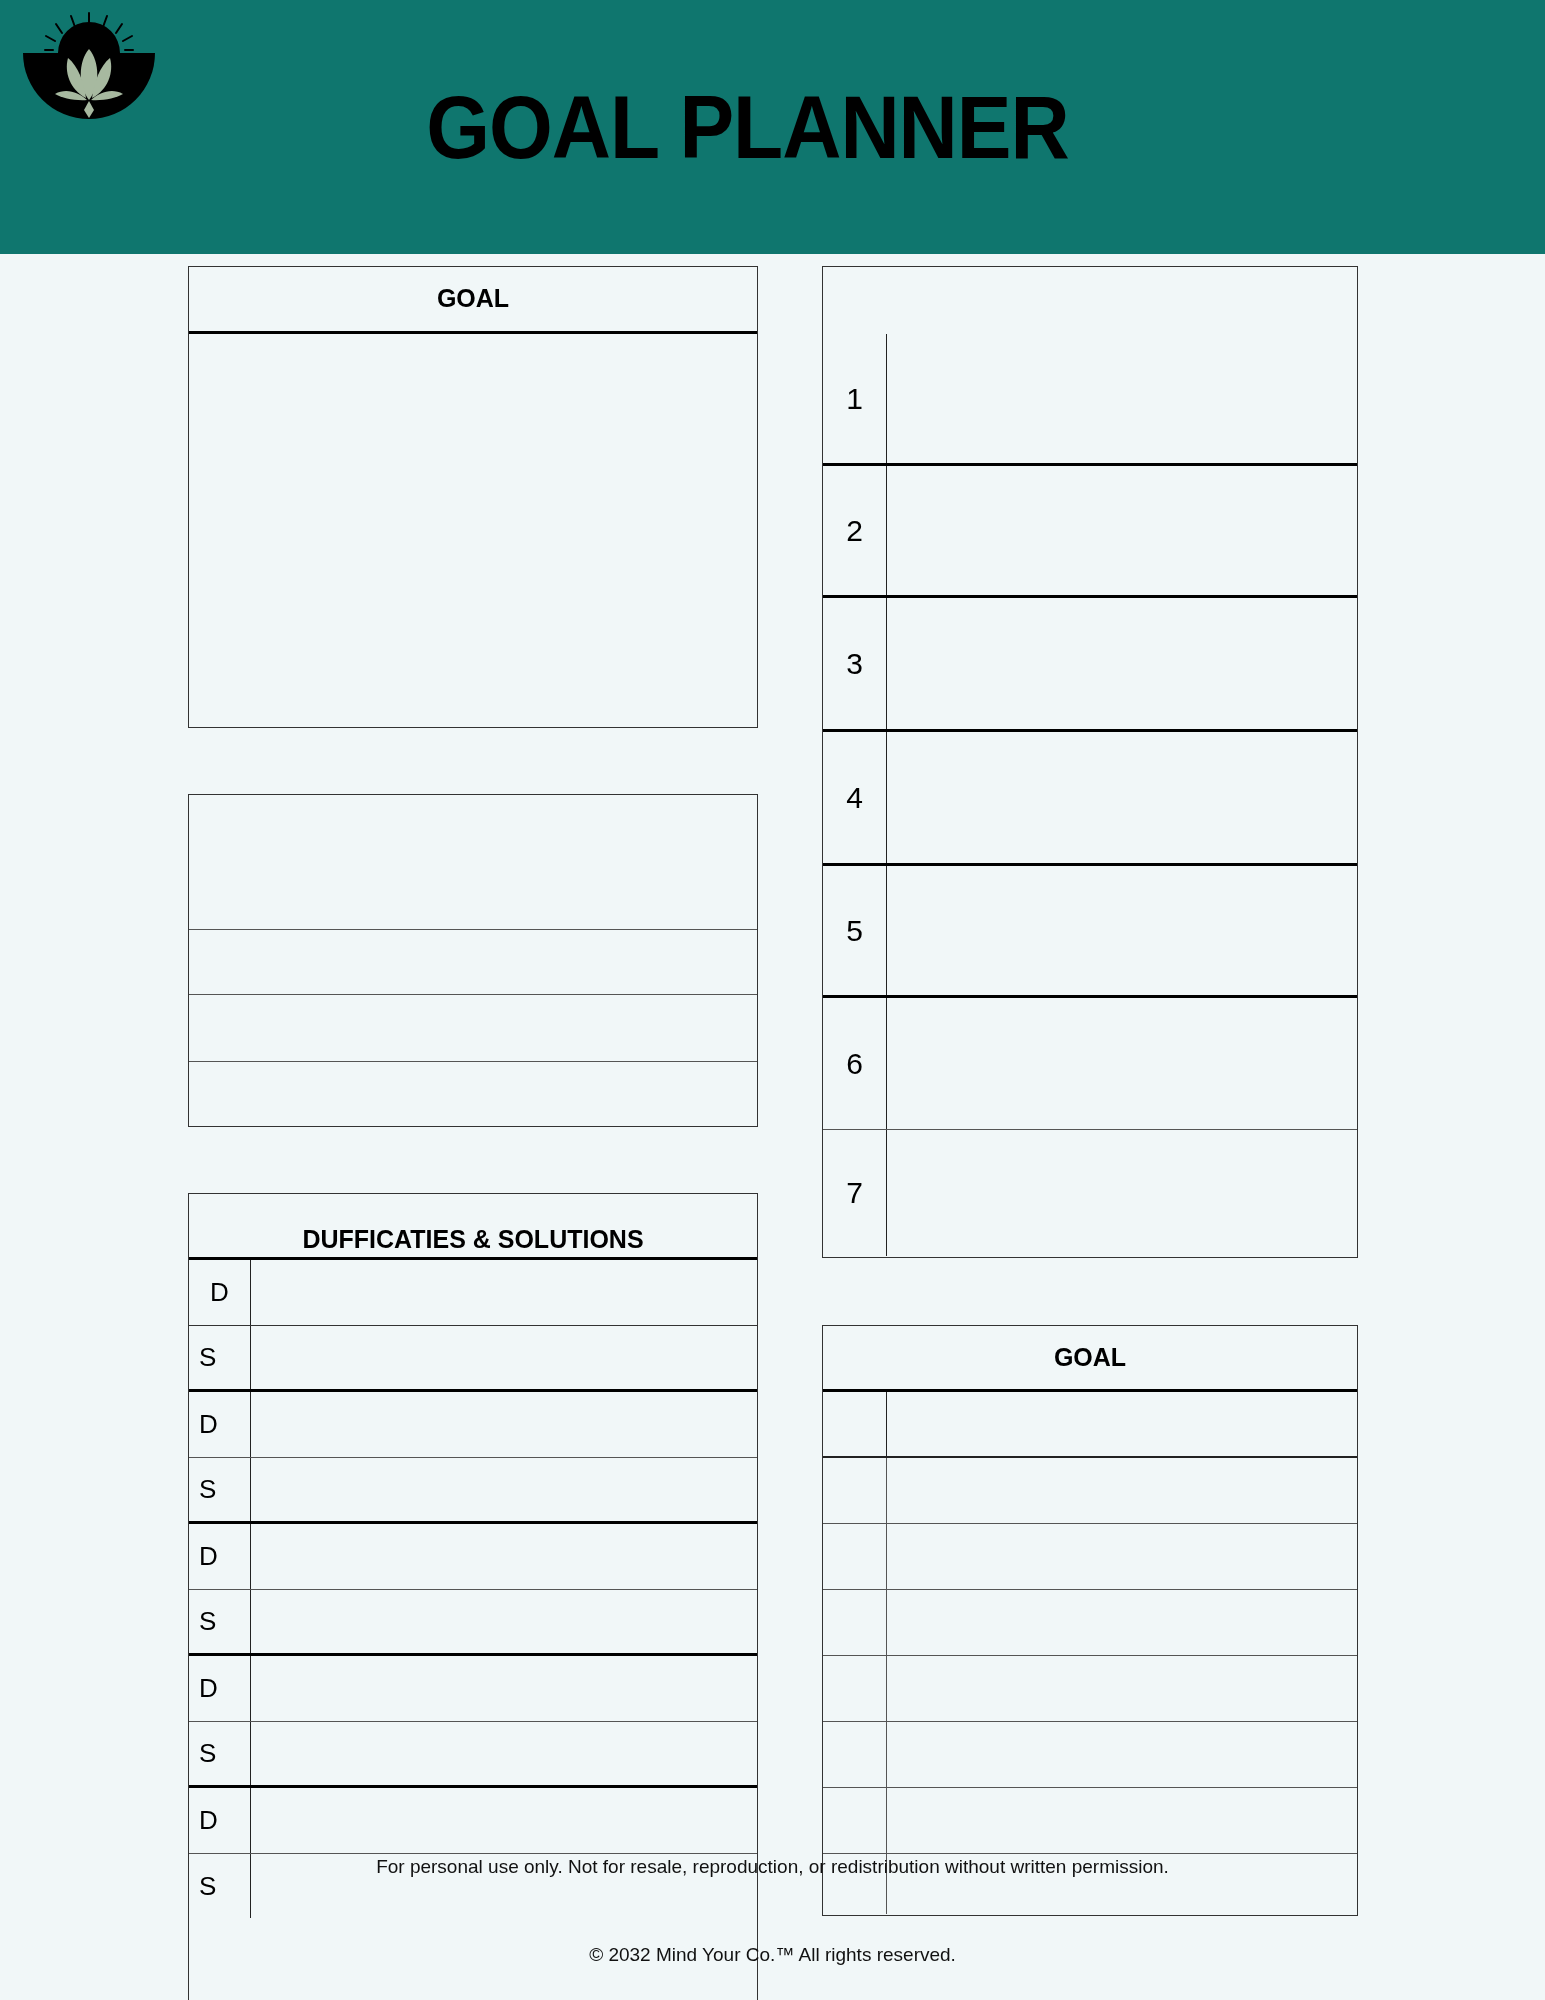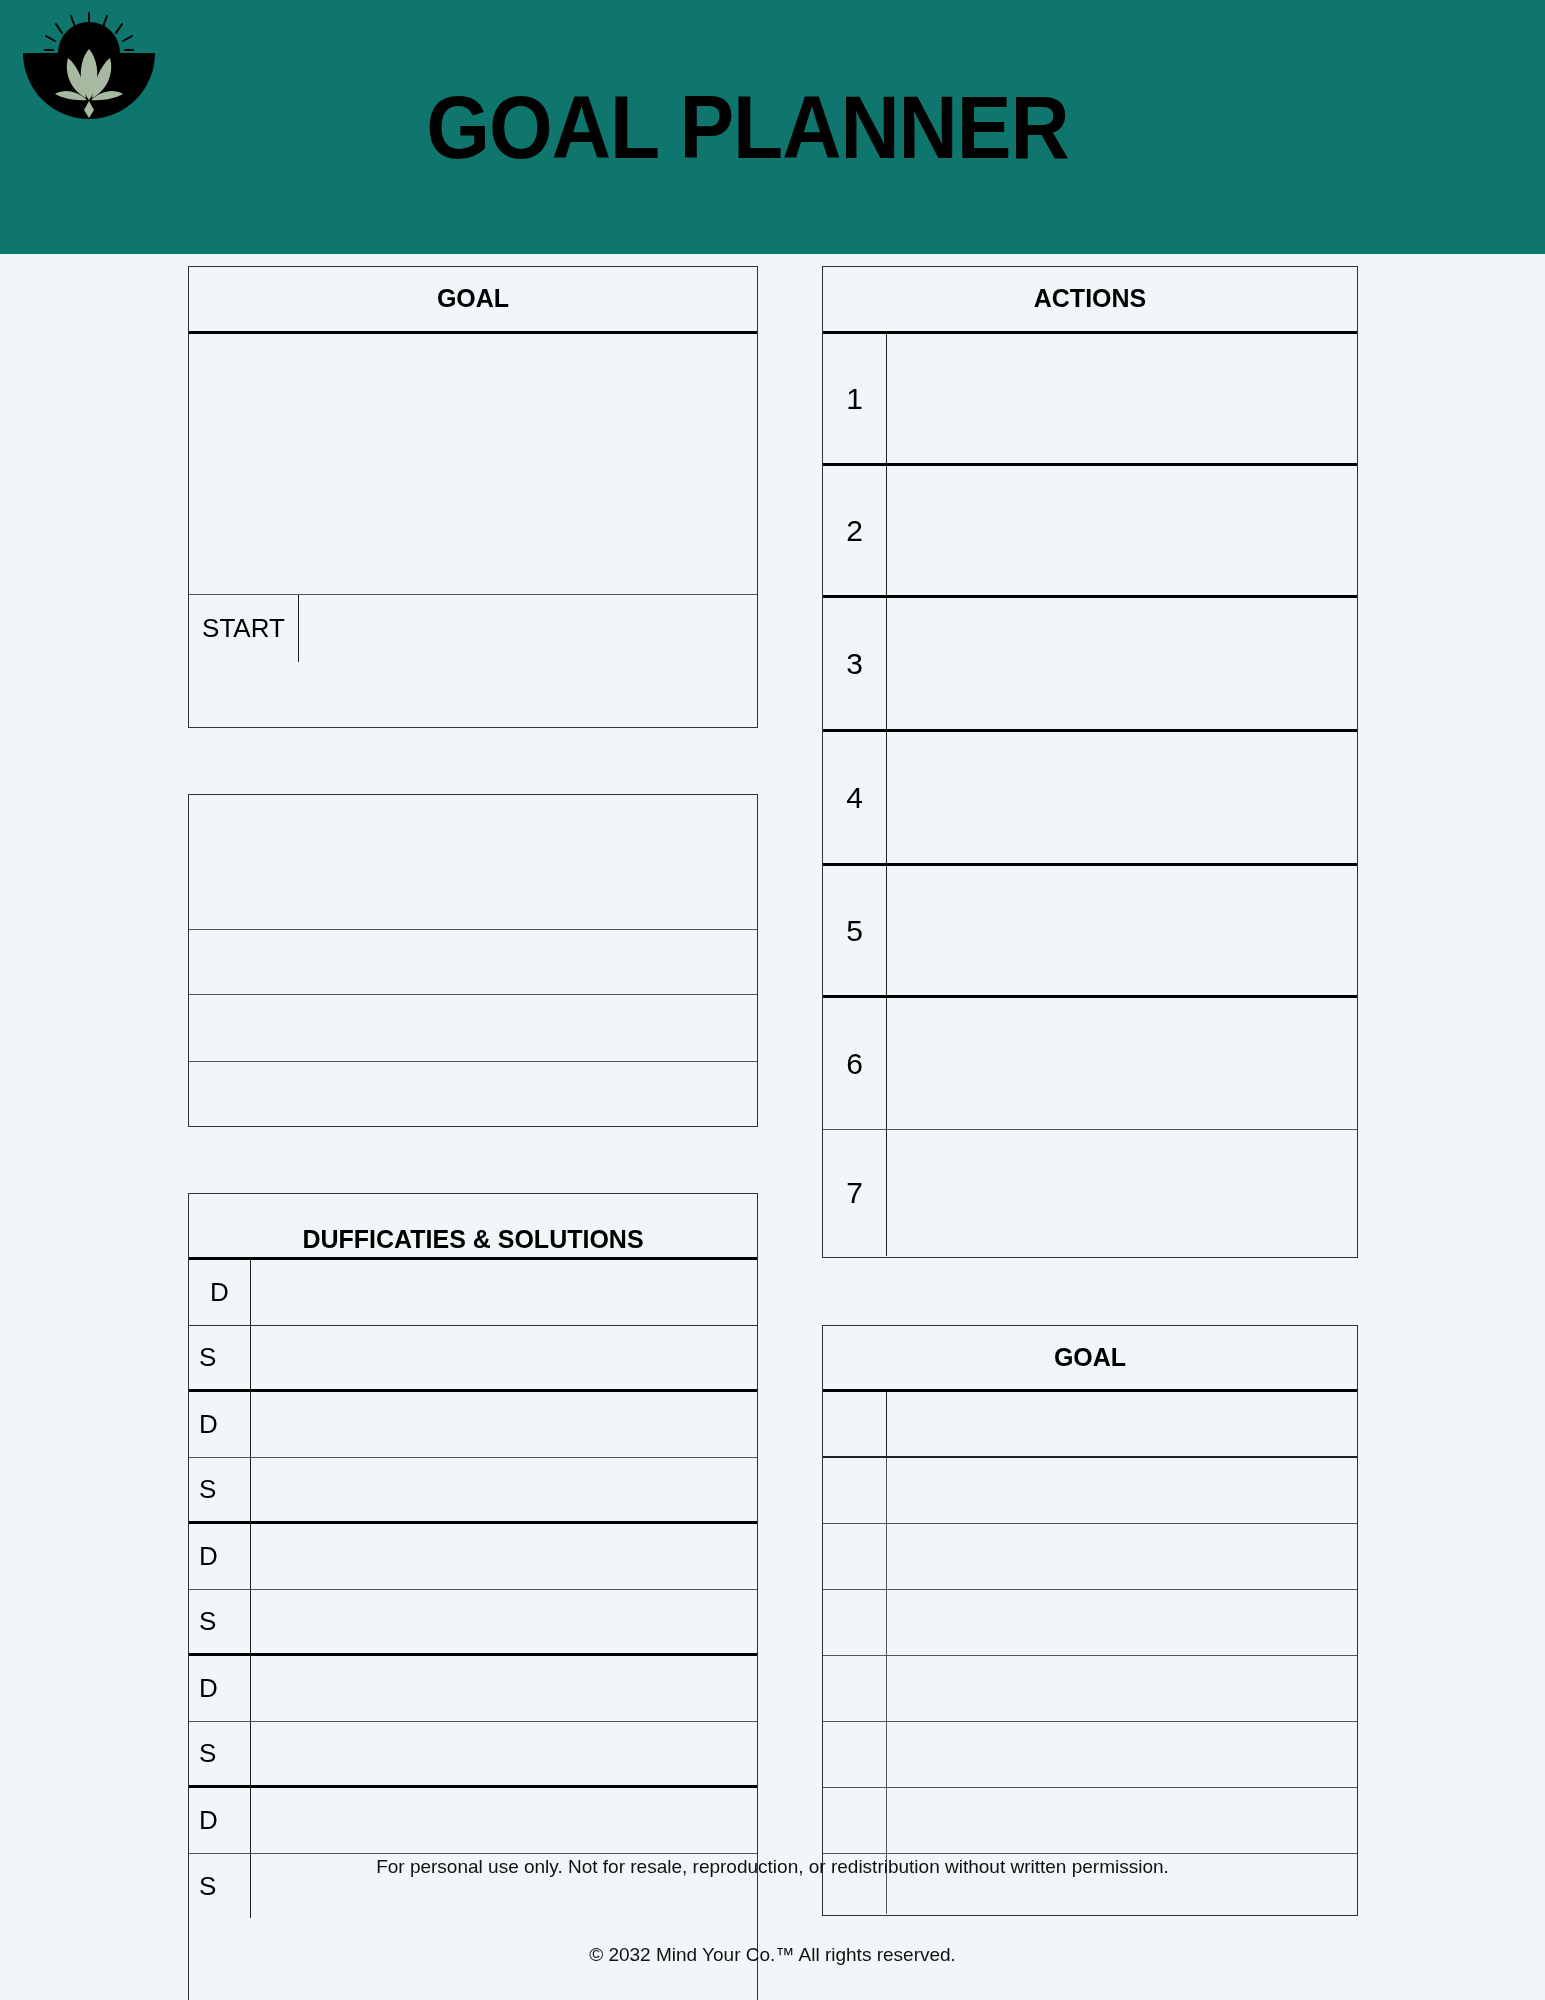--- a/index.html
+++ b/index.html
@@ -46,24 +46,20 @@
       <path d="M71 90 C83 91 96 88 103 84 C92 78 80 82 71 90 Z"></path>
       <path d="M69 91 L64 100 L69 108 L74 100 Z"></path>
     </g>
   </svg>
   <div class="title">GOAL PLANNER</div>
 </div>
 
 <div class="box" style="left:188px;top:266px;width:570px;height:462px;">
   <div class="hdr" style="height:67px;line-height:62px;">GOAL</div>
   <div class="row" style="top:67px;height:261px;"></div>
-  <div class="row" style="top:328px;height:67px;">
-    <div class="lab" style="width:110px;">START</div>
-    <div style="position:absolute;left:110px;right:0;top:0;bottom:0;"></div>
-  </div>
 </div>
 
 <div class="box" style="left:188px;top:794px;width:570px;height:333px;">
   <div class="row" style="top:69px;height:66px;"></div>
   <div class="row" style="top:135px;height:65px;"></div>
   <div class="row" style="top:200px;height:67px;"></div>
   <div class="row" style="top:267px;height:64px;border-bottom:none;"></div>
 </div>
 
 <div class="box" style="left:188px;top:1193px;width:570px;height:810px;border-bottom:3px solid #000;">
@@ -104,21 +100,20 @@
     <div class="lab left" style="width:62px;">D</div>
     <div style="position:absolute;left:62px;right:0;top:0;bottom:0;"></div>
   </div>
   <div class="row" style="top:660px;height:64px;border-bottom:none;">
     <div class="lab left" style="width:62px;">S</div>
     <div style="position:absolute;left:62px;right:0;top:0;bottom:0;"></div>
   </div>
 </div>
 
 <div class="box" style="left:822px;top:266px;width:536px;height:992px;">
-  <div class="hdr" style="height:67px;line-height:62px;">ACTIONS</div>
   <div class="row thick" style="top:67px;height:132px;">
     <div class="lab" style="width:64px;font-size:30px;">1</div>
     <div style="position:absolute;left:64px;right:0;top:0;bottom:0;"></div>
   </div>
   <div class="row thick" style="top:199px;height:132px;">
     <div class="lab" style="width:64px;font-size:30px;">2</div>
     <div style="position:absolute;left:64px;right:0;top:0;bottom:0;"></div>
   </div>
   <div class="row thick" style="top:331px;height:134px;">
     <div class="lab" style="width:64px;font-size:30px;">3</div>

